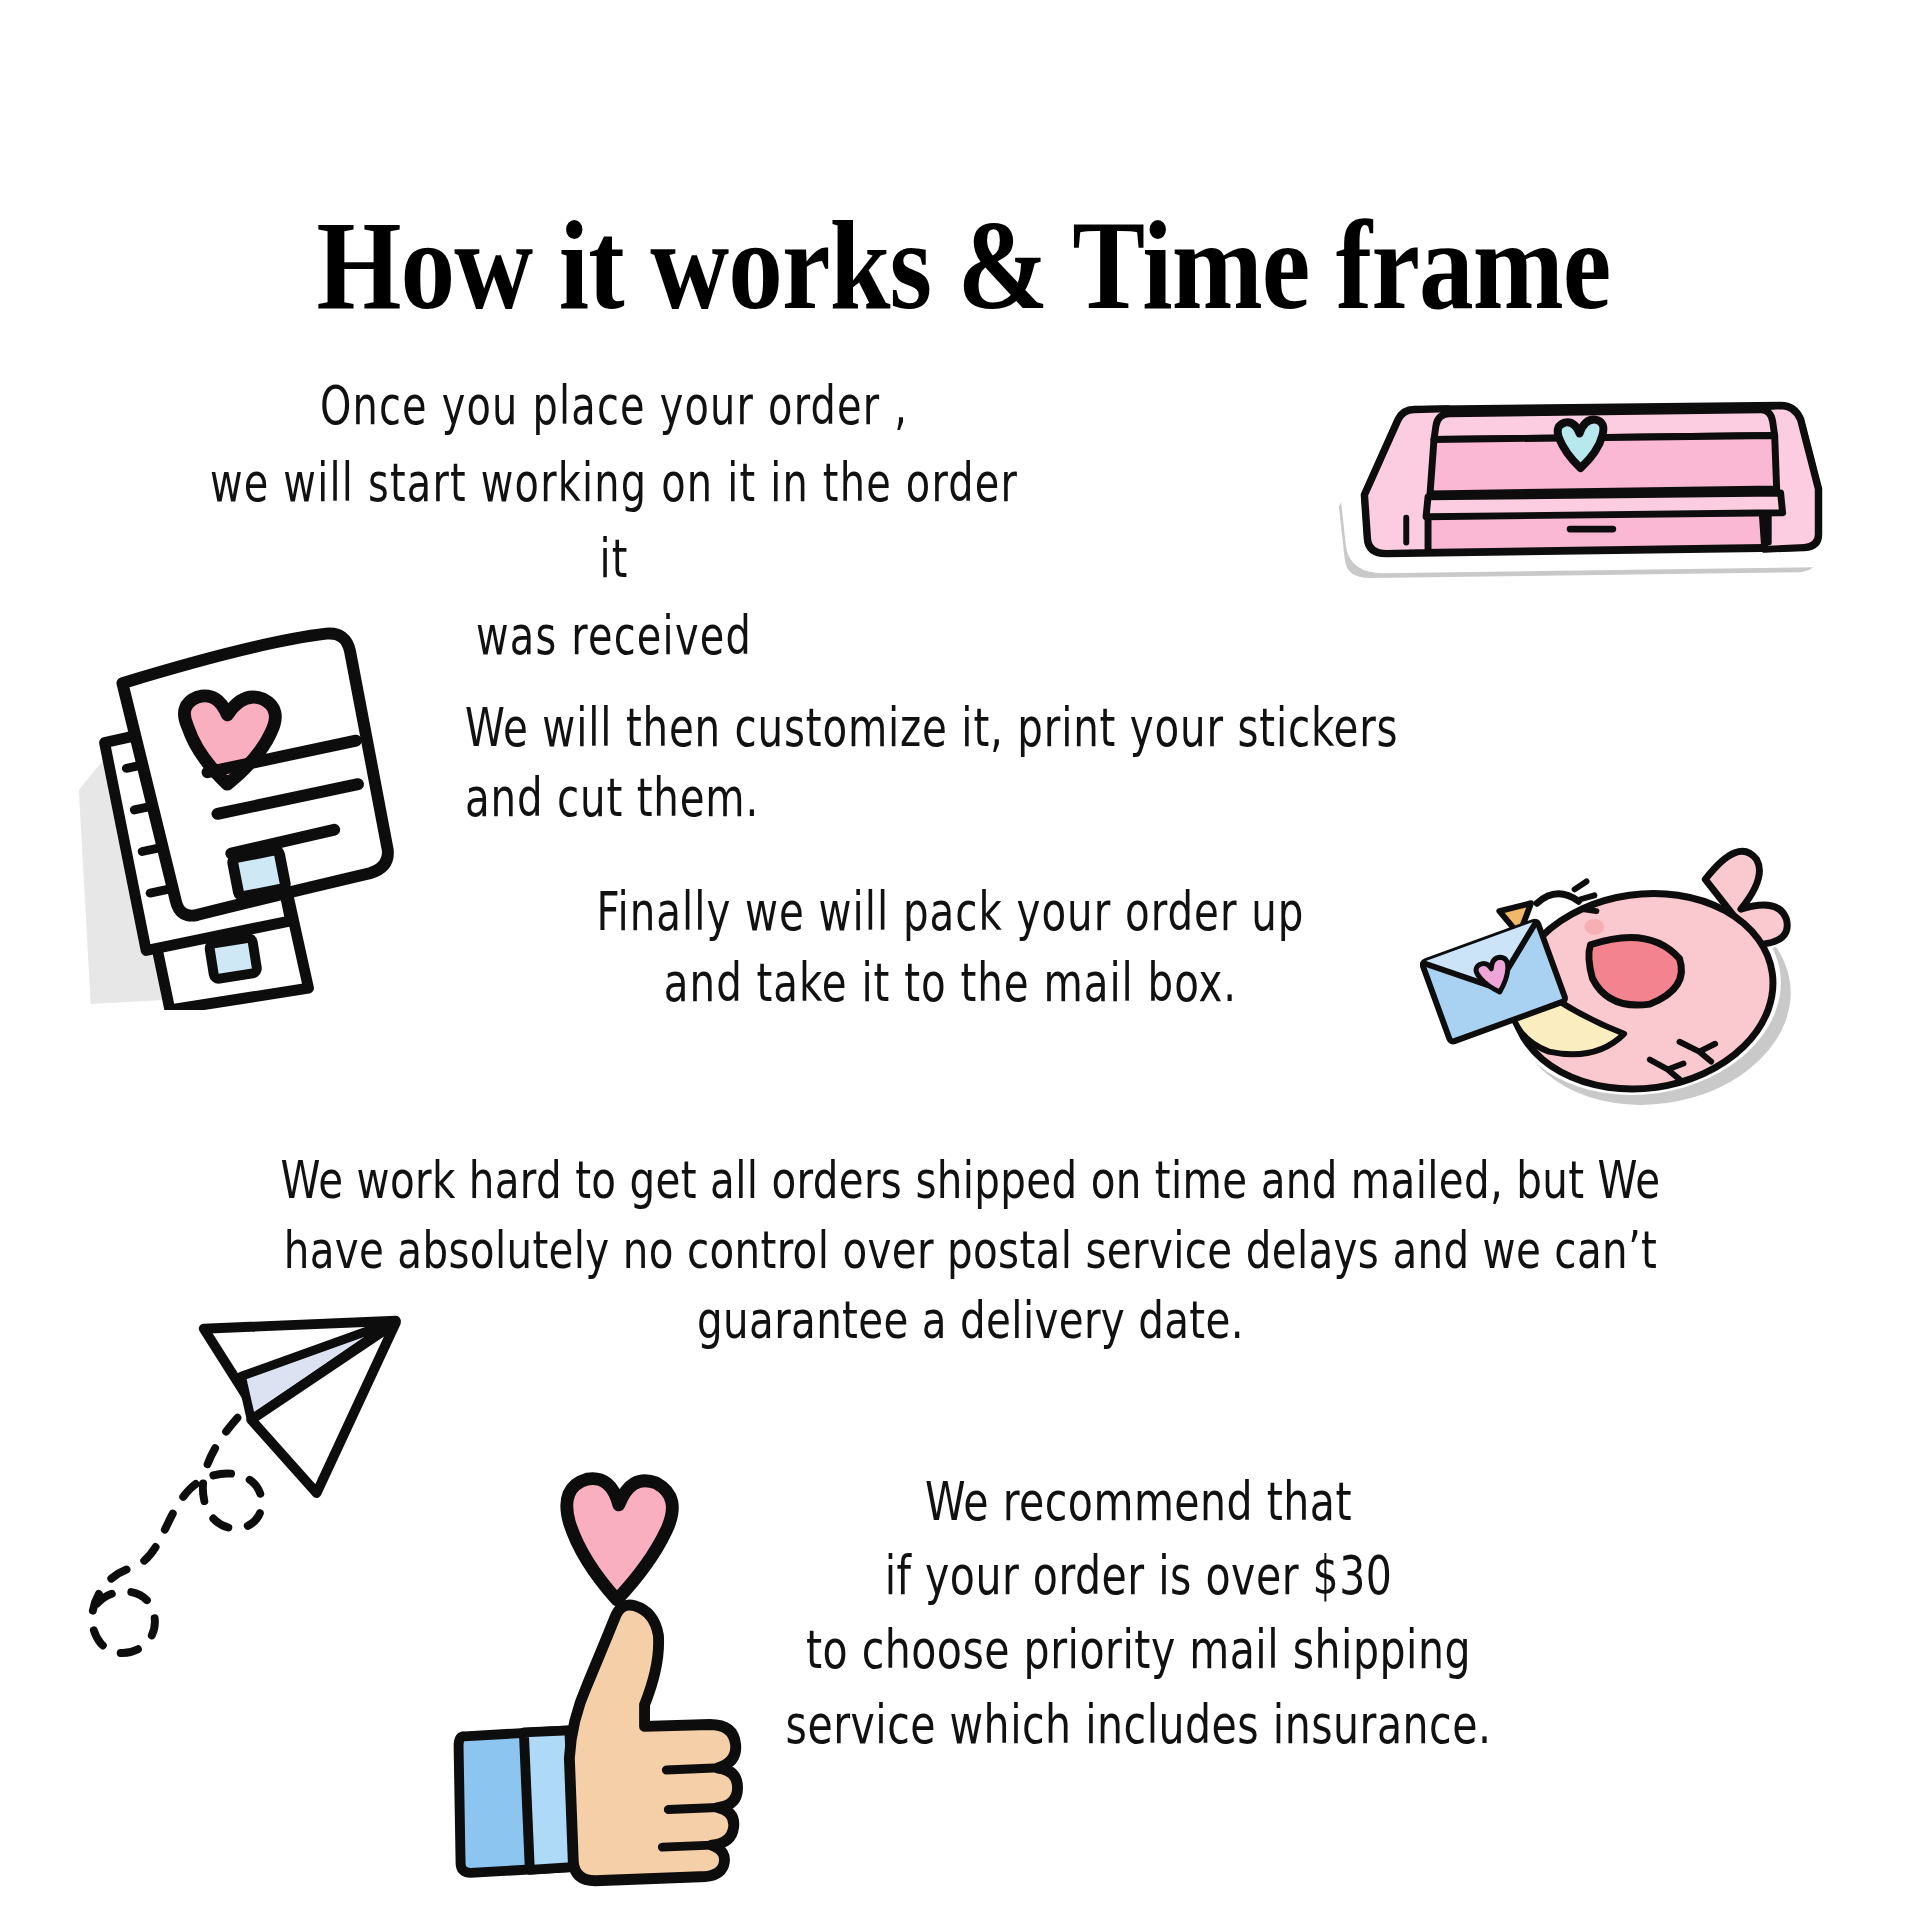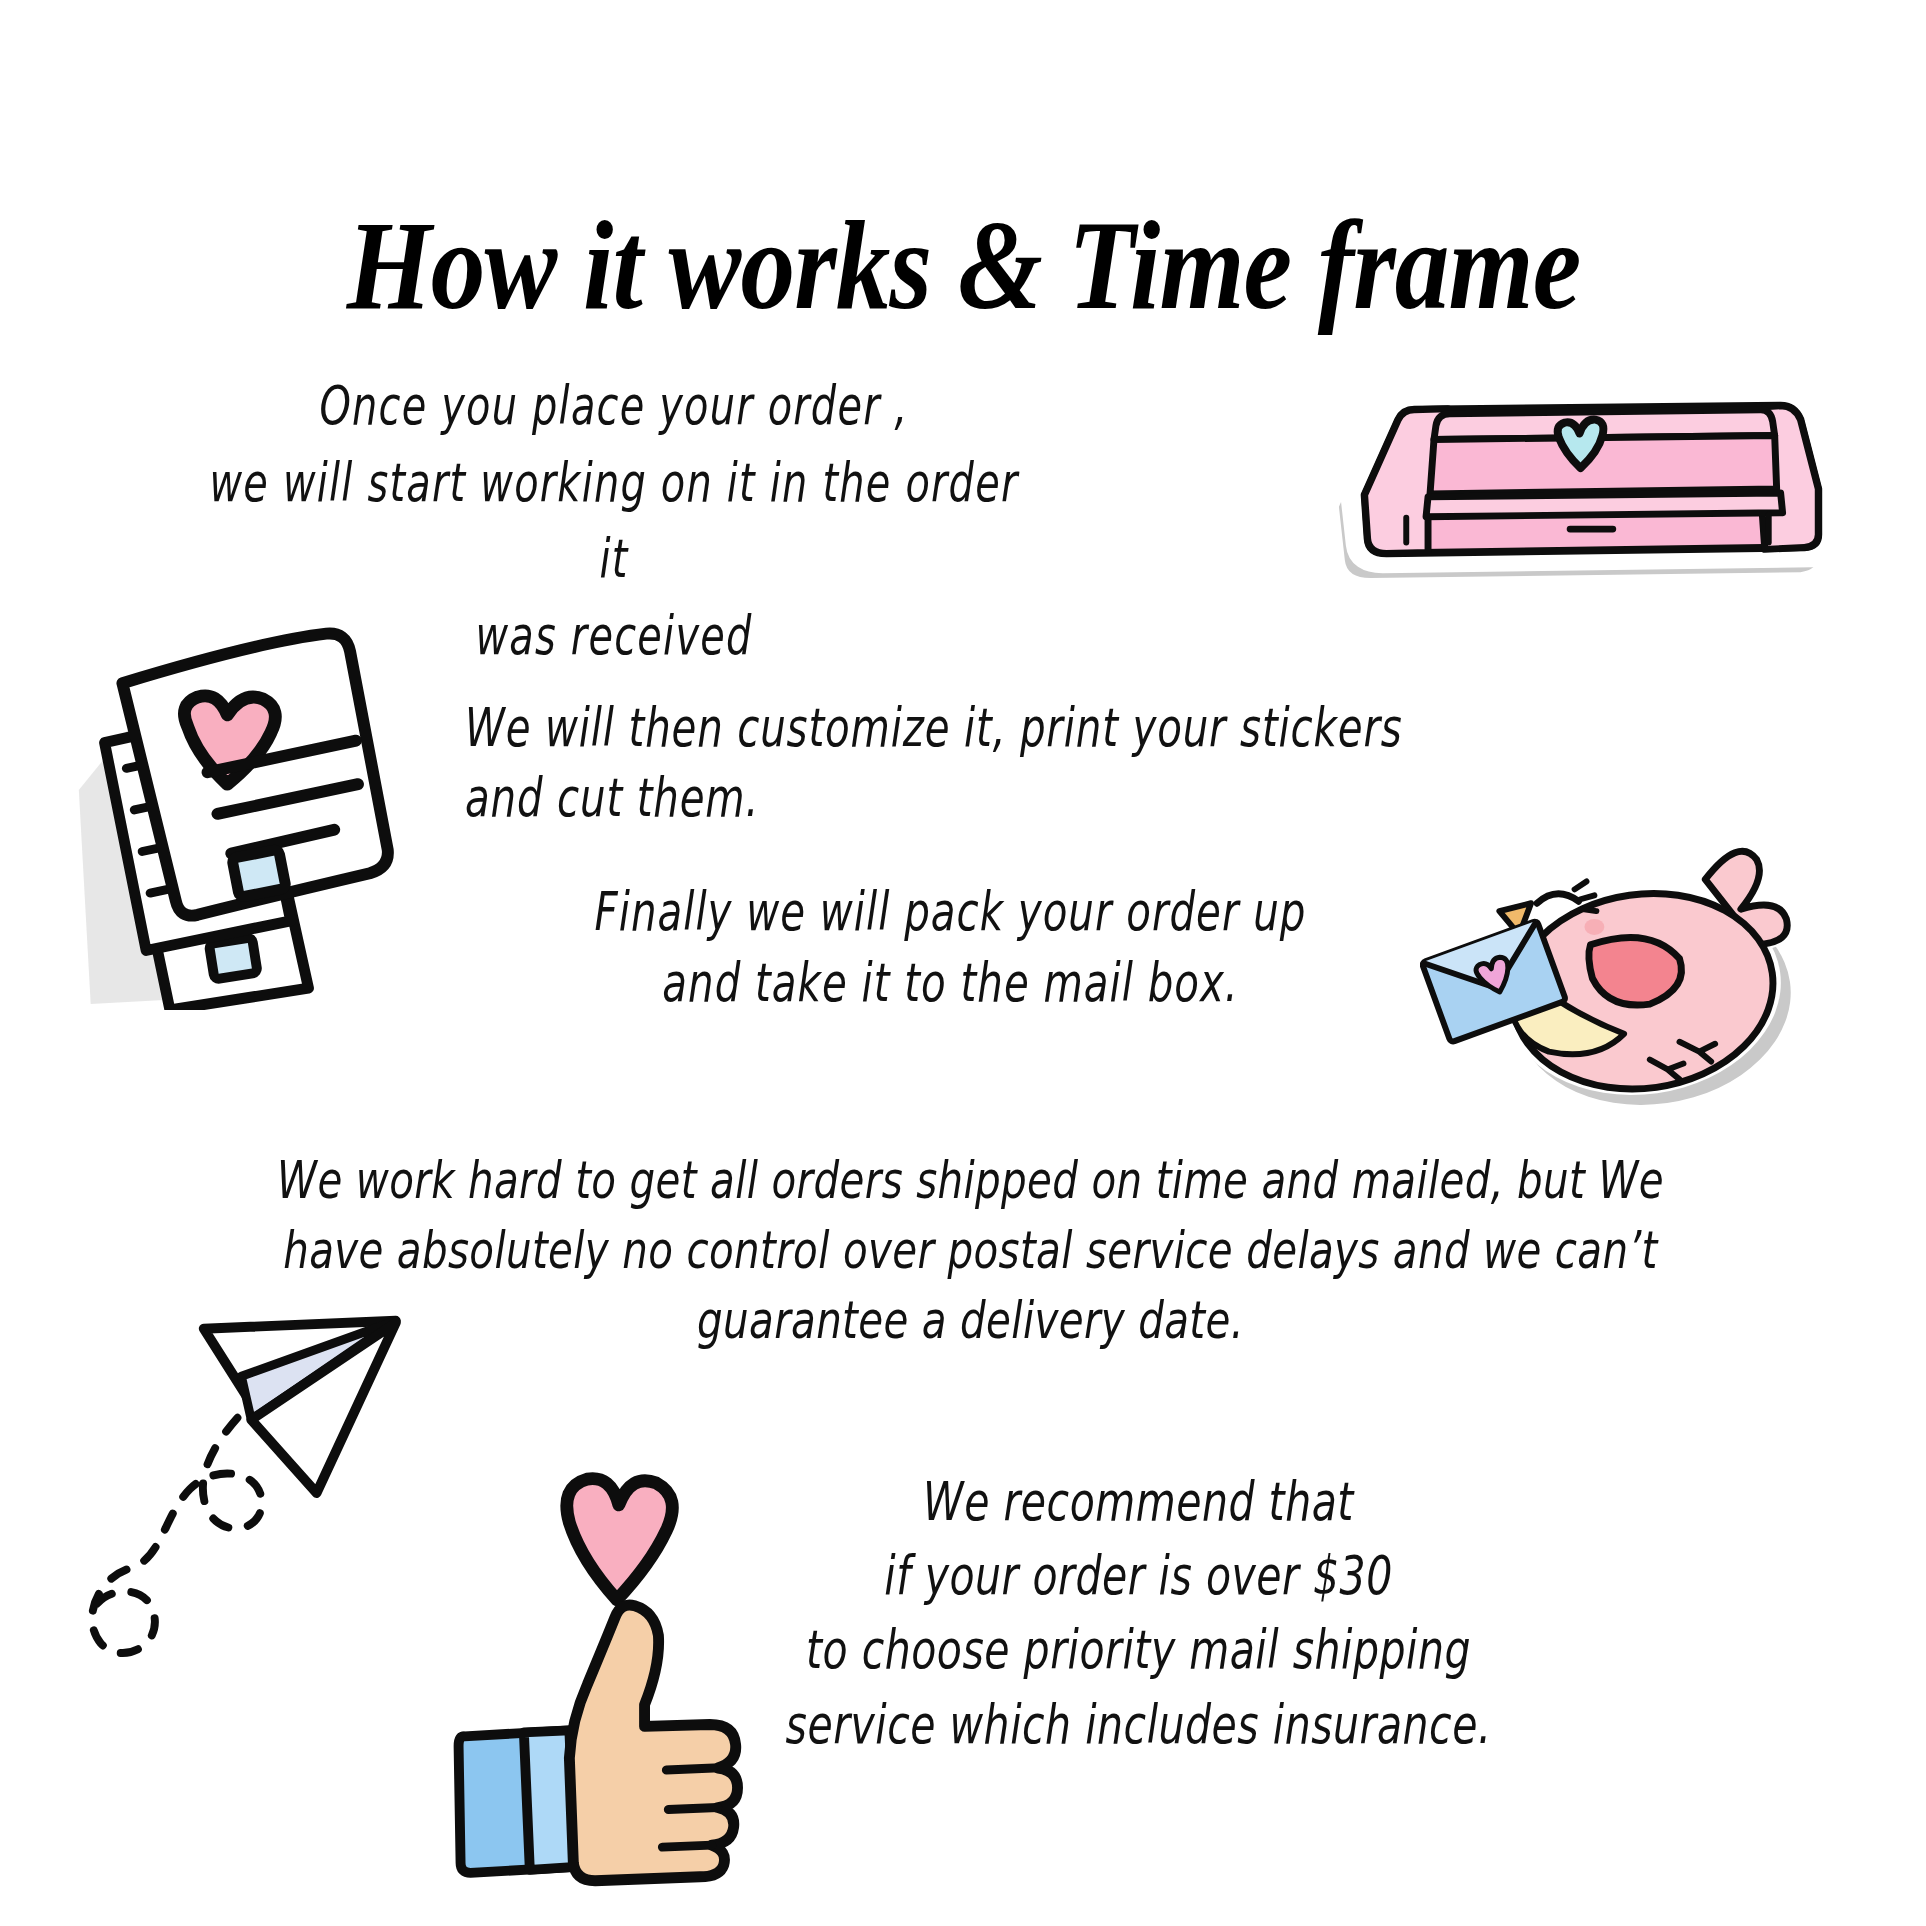--- a/index.html
+++ b/index.html
@@ -8,21 +8,20 @@
     padding: 0;
     background: #ffffff;
   }
   #page {
     position: relative;
     width: 1927px;
     height: 1927px;
     background: #ffffff;
     overflow: hidden;
     font-family: "Liberation Sans", sans-serif;
-    font-style: italic;
   }
 
   
   #title {
     position: absolute;
     left: 0;
     top: 117px;
     width: 1927px;
     text-align: center;
     font-family: "Liberation Serif", "DejaVu Serif", serif;

